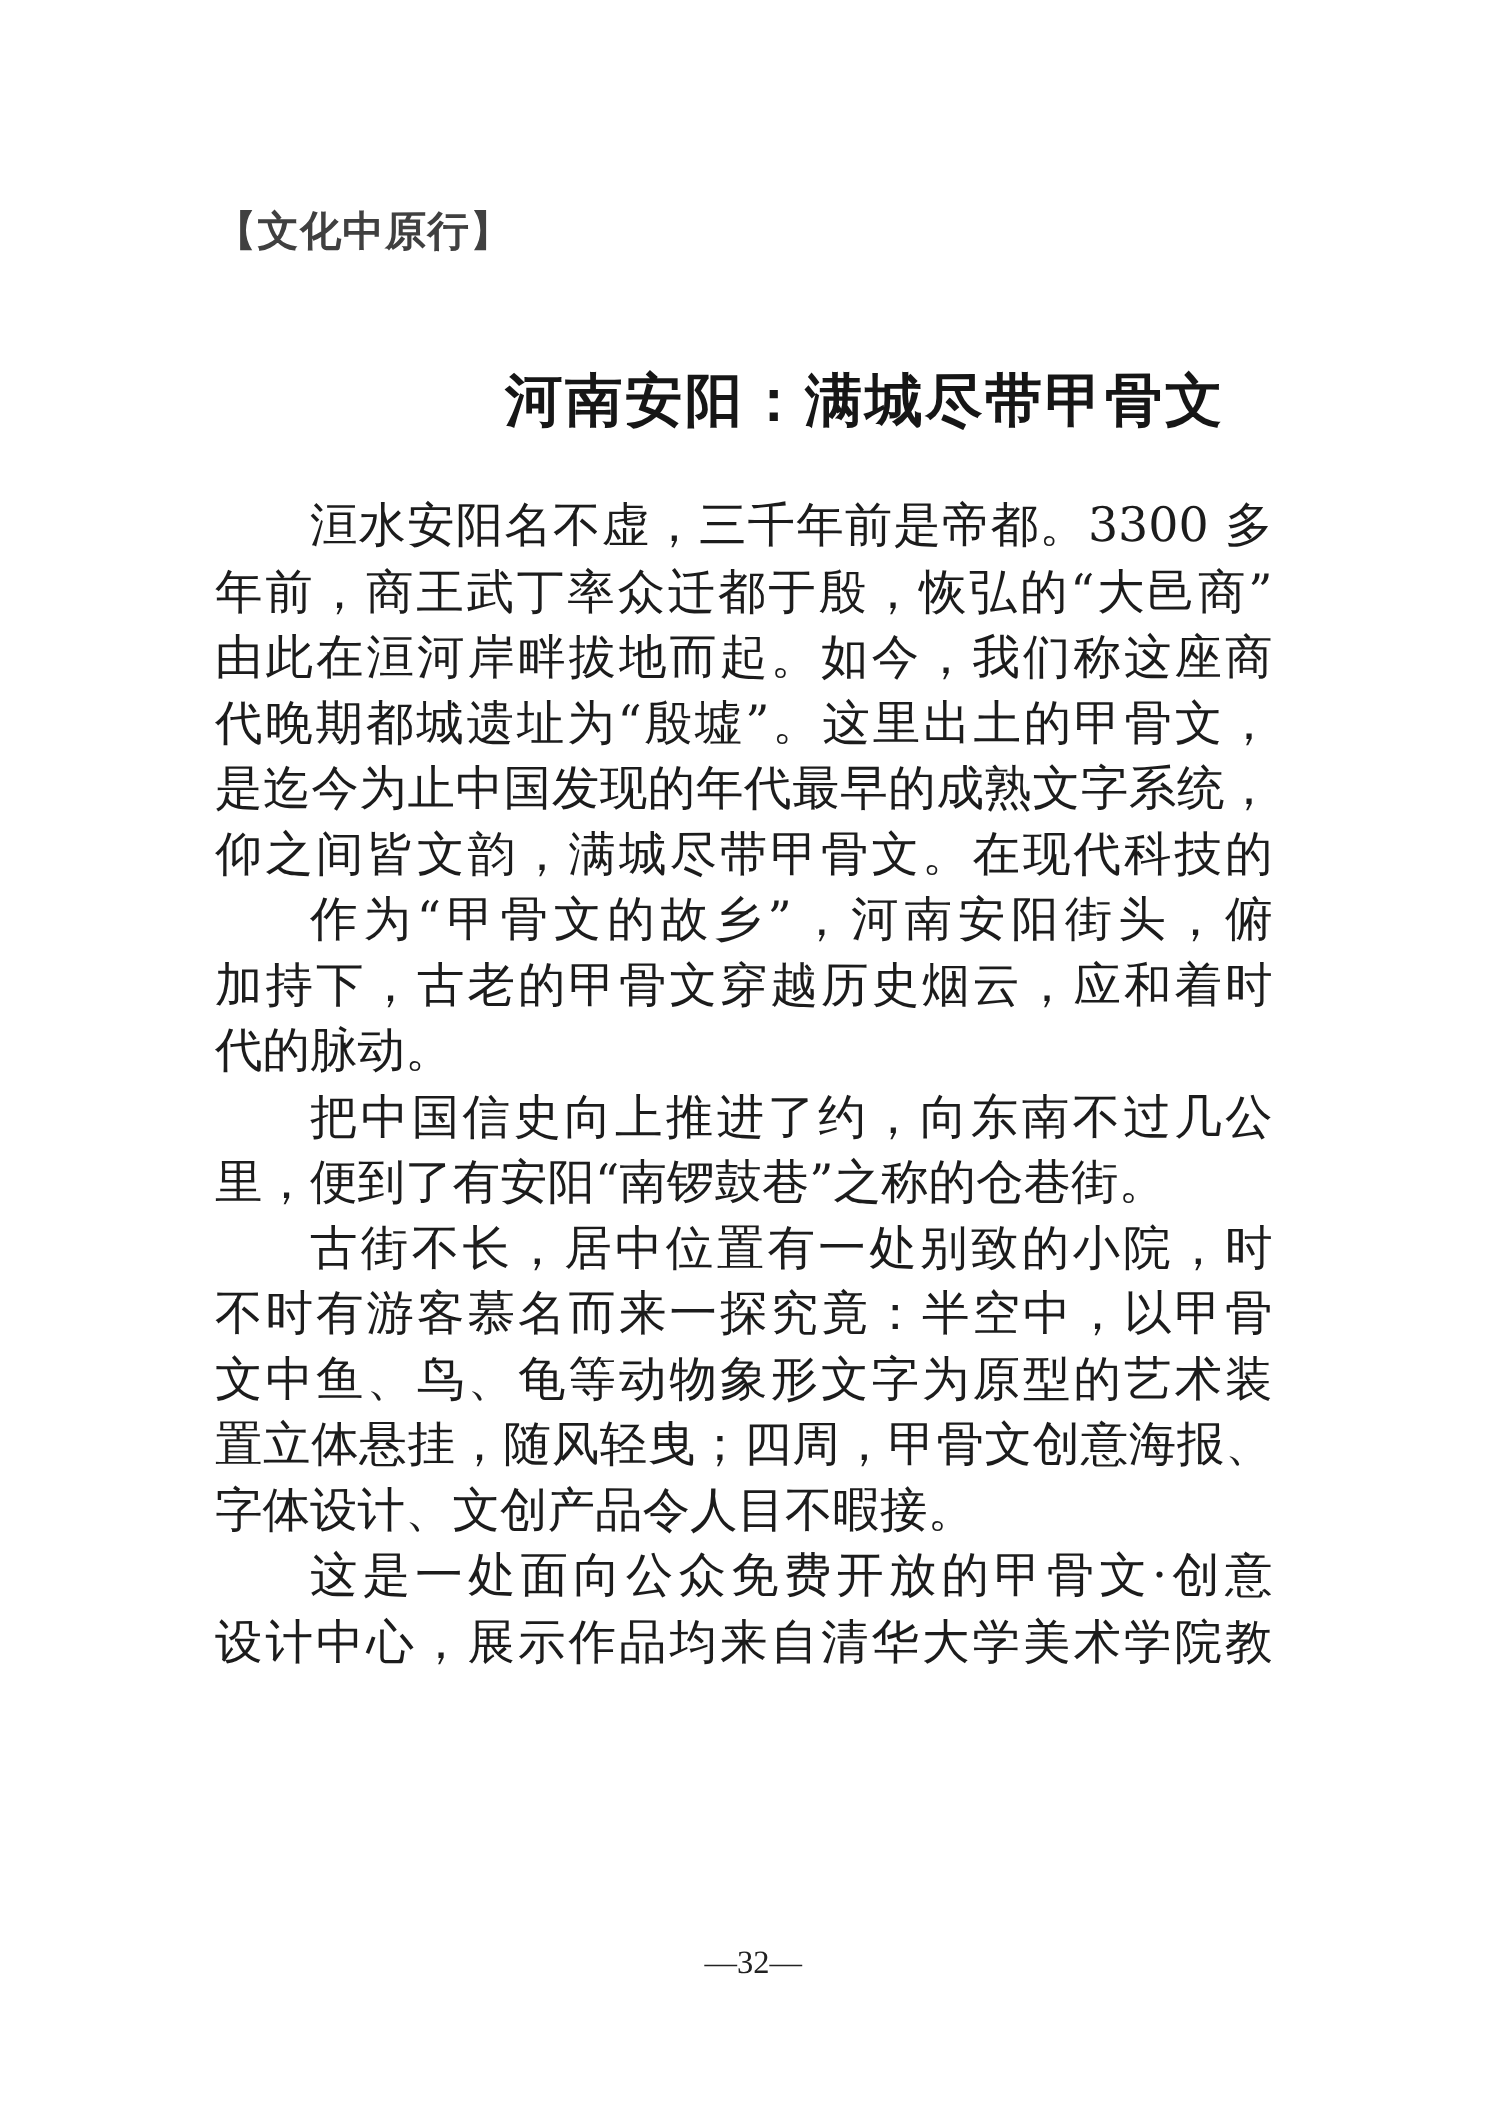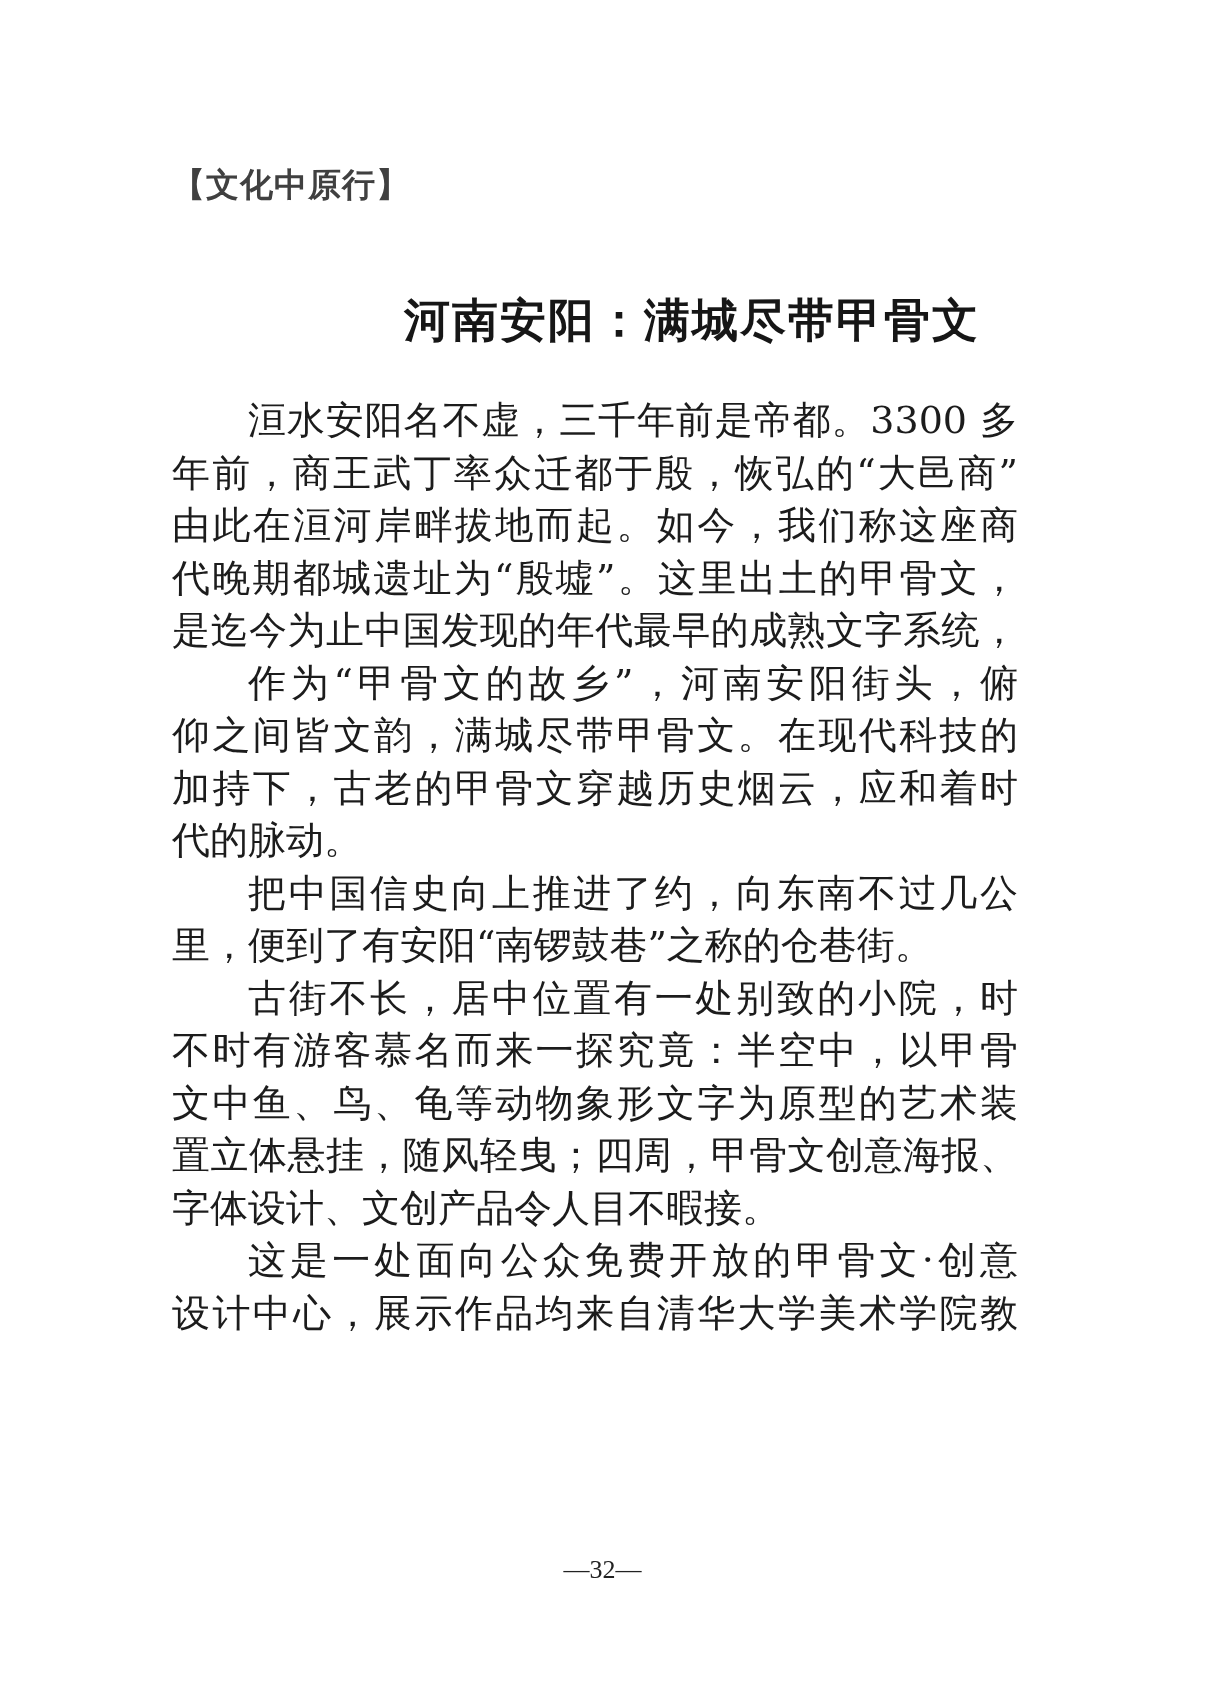--- a/index.html
+++ b/index.html
@@ -37,22 +37,22 @@
 
 <div class="column-tag">【文化中原行】</div>
 <h1 class="title" style="margin:0;">河南安阳：满城尽带甲骨文</h1>
 
 <div class="body">
   <span class="line indent">洹水安阳名不虚，三千年前是帝都。3300 多</span>
   <span class="line">年前，商王武丁率众迁都于殷，恢弘的“大邑商”</span>
   <span class="line">由此在洹河岸畔拔地而起。如今，我们称这座商</span>
   <span class="line">代晚期都城遗址为“殷墟”。这里出土的甲骨文，</span>
   <span class="line">是迄今为止中国发现的年代最早的成熟文字系统，</span>
+  <span class="line">仰之间皆文韵，满城尽带甲骨文。在现代科技的</span>
   <span class="line indent">作为“甲骨文的故乡”，河南安阳街头，俯</span>
-  <span class="line">仰之间皆文韵，满城尽带甲骨文。在现代科技的</span>
   <span class="line">加持下，古老的甲骨文穿越历史烟云，应和着时</span>
   <span class="line last">代的脉动。</span>
   <span class="line indent">把中国信史向上推进了约，向东南不过几公</span>
   <span class="line last">里，便到了有安阳“南锣鼓巷”之称的仓巷街。</span>
   <span class="line indent">古街不长，居中位置有一处别致的小院，时</span>
   <span class="line">不时有游客慕名而来一探究竟：半空中，以甲骨</span>
   <span class="line">文中鱼、鸟、龟等动物象形文字为原型的艺术装</span>
   <span class="line">置立体悬挂，随风轻曳；四周，甲骨文创意海报、</span>
   <span class="line last">字体设计、文创产品令人目不暇接。</span>
   <span class="line indent">这是一处面向公众免费开放的甲骨文·创意</span>

